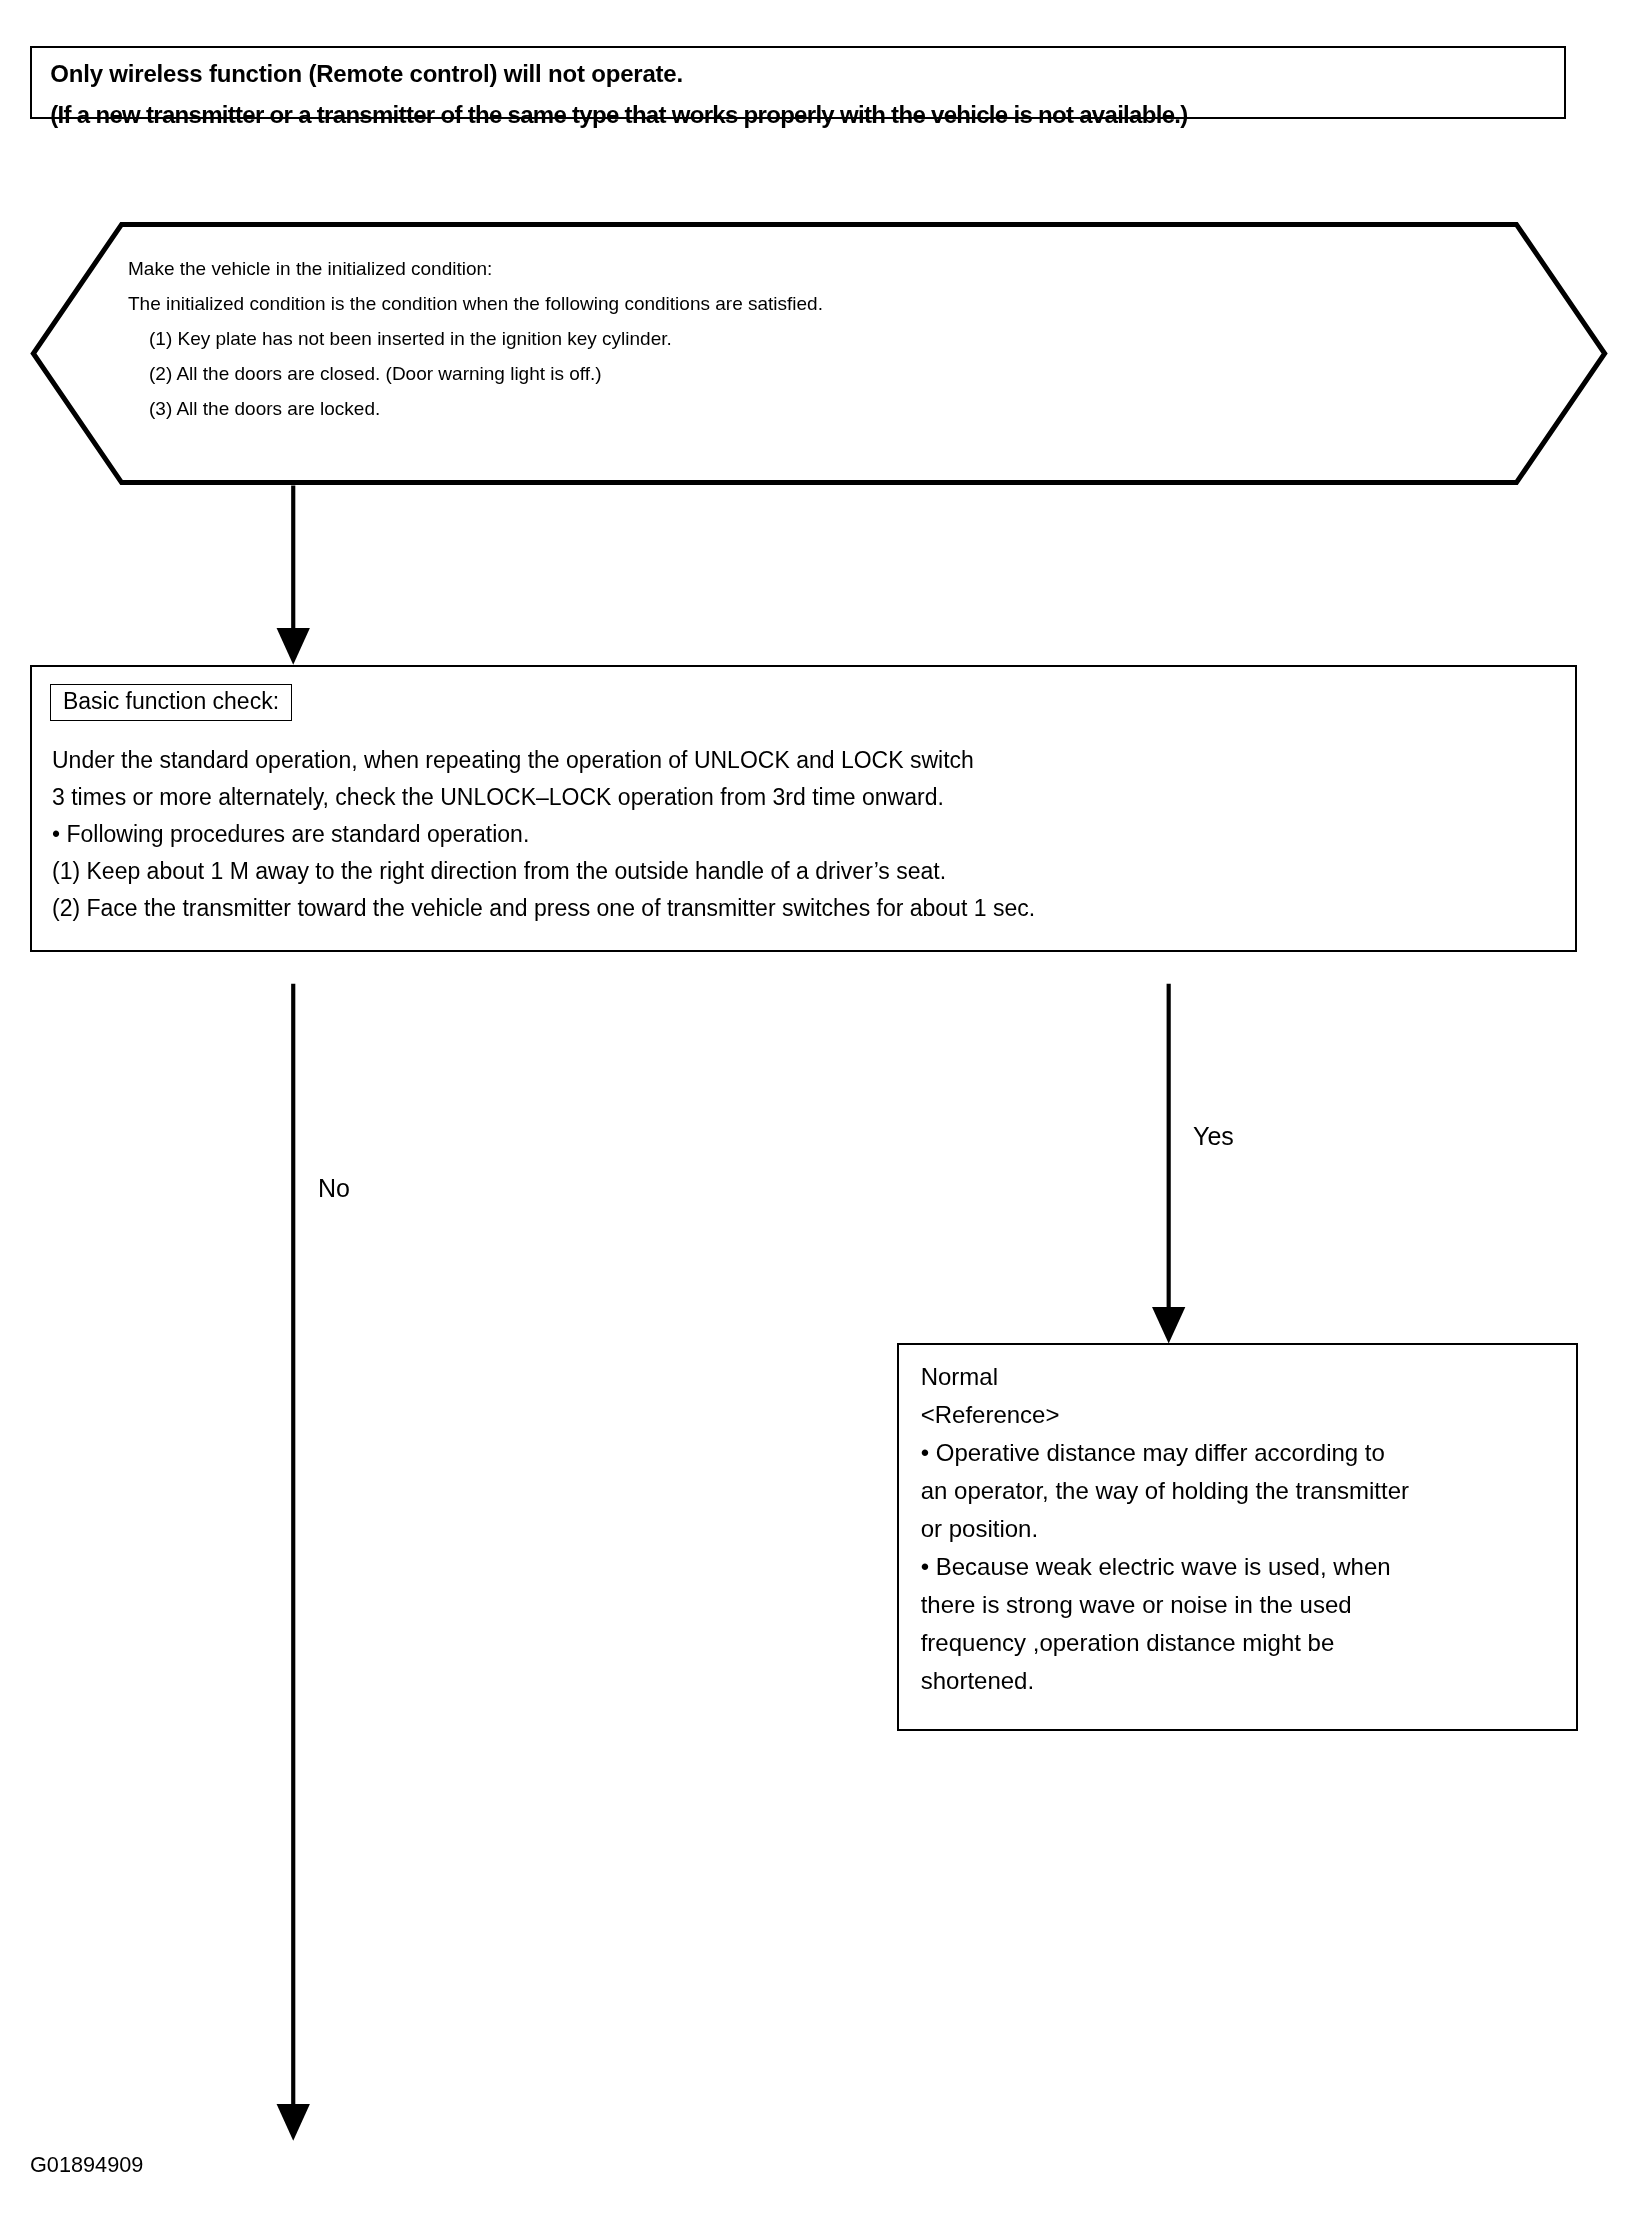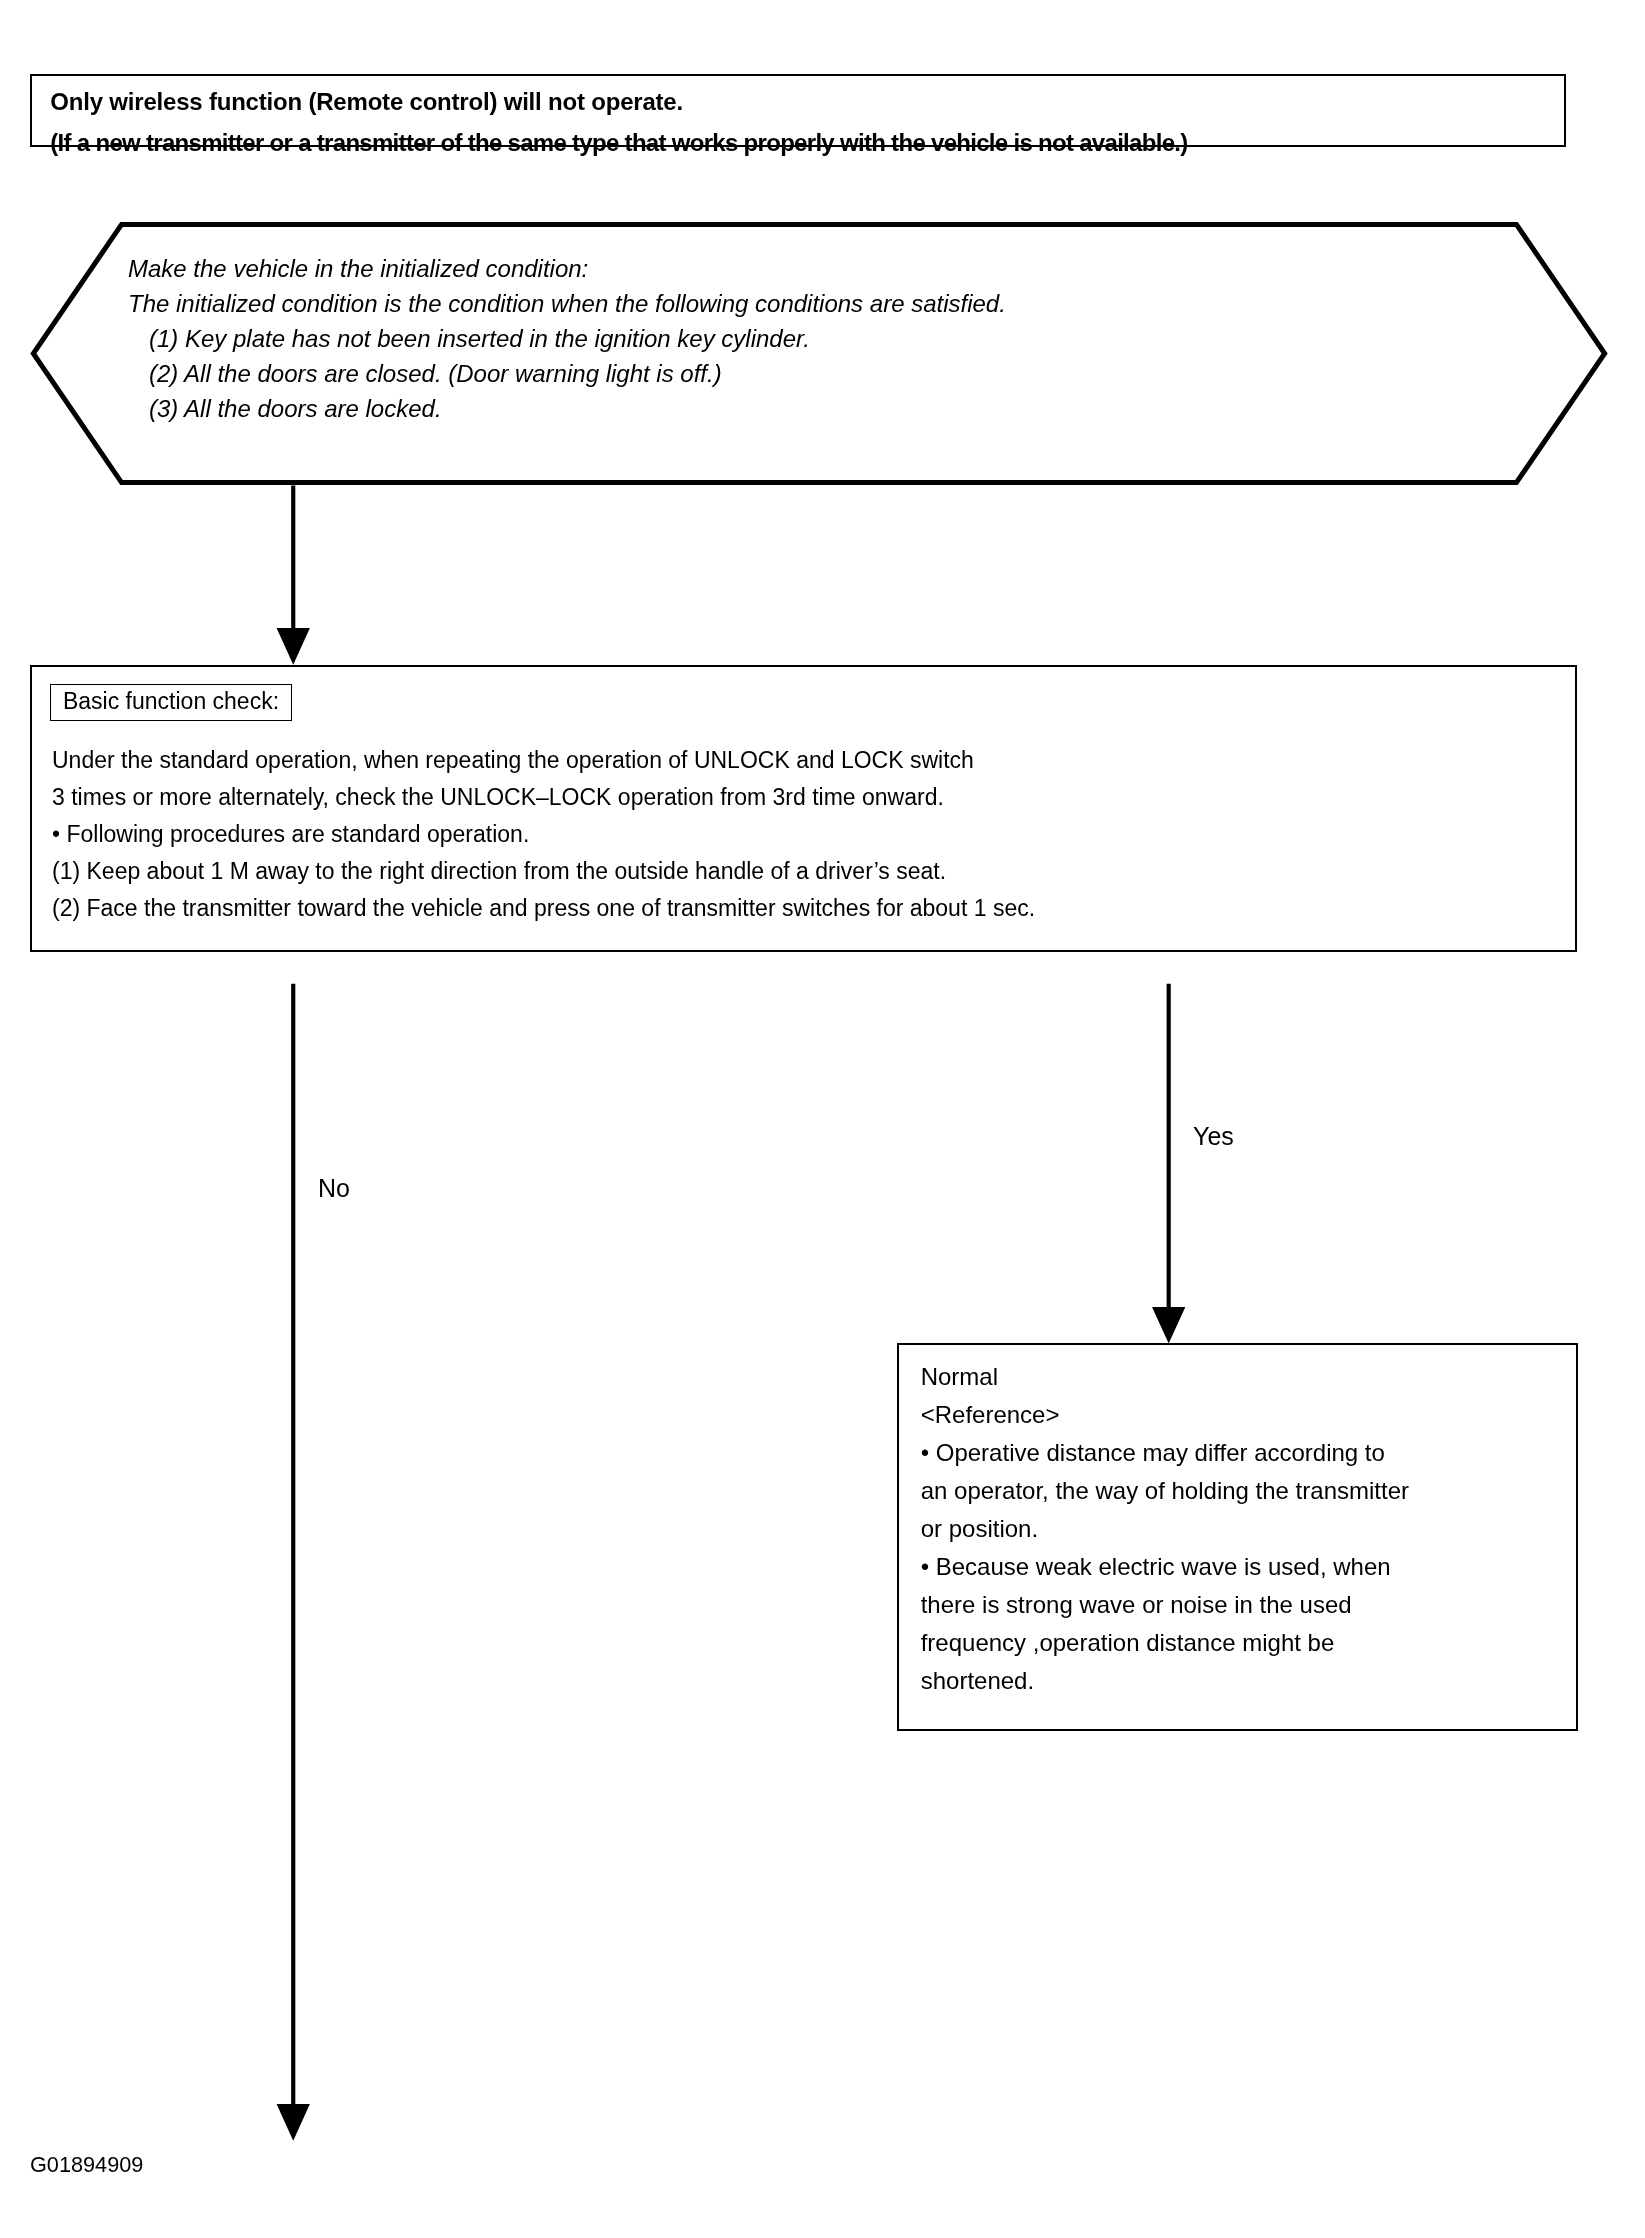--- a/index.html
+++ b/index.html
@@ -20,21 +20,21 @@
     position: absolute;
     left: 0; top: 0;
     width: 1646px;
     height: 2239px;
   }
 
   
   .header-box {
     position: absolute;
     left: 30px;
-    top: 74px;
+    top: 46px;
     width: 1536px;
     height: 73px;
     border: 2.5px solid #000;
     box-sizing: border-box;
   }
   .header-box .hdr-line {
     position: absolute;
     left: 18.3px;
     font-weight: bold;
     font-size: 24px;
@@ -53,24 +53,23 @@
     height: 265px;
   }
   .hex-wrap svg { display: block; }
   .hex-text {
     position: absolute;
     left: 98px;
     top: 30px;
     width: 1249px;
   }
   .hex-text .line {
-    font-size: 24px;
+    font-size: 19px;
     line-height: 35px;
     white-space: nowrap;
-    font-style: italic;
   }
   .hex-text .line.indent { padding-left: 21px; }
 
   
   .basic-box {
     position: absolute;
     left: 30px;
     top: 665px;
     width: 1547px;
     height: 287px;

